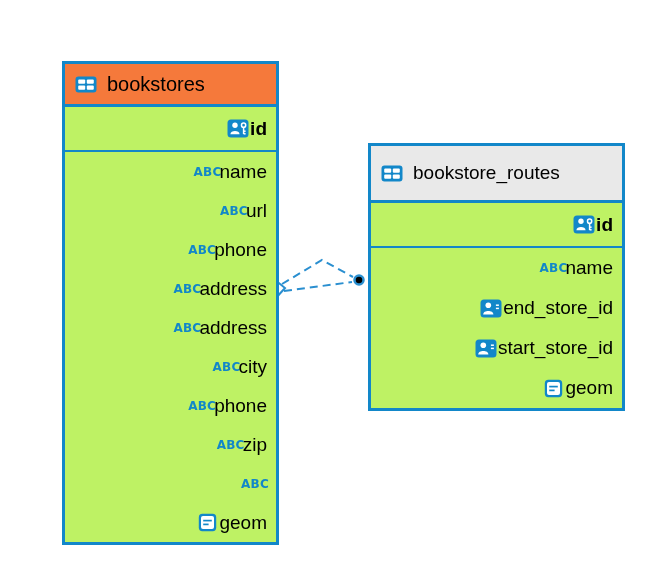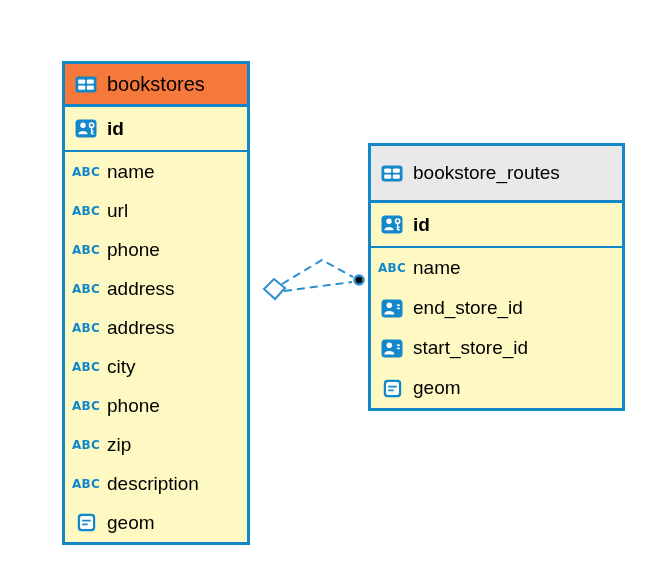--- a/index.html
+++ b/index.html
@@ -6,27 +6,27 @@
     --blue:#1287c9;
     --connector:#2a8fd0;
     --orange:#f5793b;
     --gray:#e9e9e9;
   }
   *{margin:0;padding:0;box-sizing:border-box;}
   html,body{width:654px;height:570px;}
   body{background:#fff;font-family:"Liberation Sans","DejaVu Sans",sans-serif;position:relative;overflow:hidden;color:#000;}
   .connections{position:absolute;left:0;top:0;z-index:1;}
   .table{position:absolute;background:#fff;border:3px solid var(--blue);z-index:2;}
-  .table--bookstores{left:62px;top:61px;width:188px;}
+  .table--bookstores{left:62px;top:61px;width:217px;}
   .table--routes{left:368px;top:143px;width:257px;}
   .thead{display:flex;align-items:center;gap:9px;padding:0 9px;border-bottom:3px solid var(--blue);font-size:20px;}
   .table--bookstores .thead{height:43px;background:var(--orange);}
   .table--routes .thead{height:57px;background:var(--gray);font-size:19px;}
   .pk-section{border-bottom:2px solid var(--blue);}
-  .row{display:flex;align-items:center;gap:9px;padding:0 9px;font-size:19px;height:39px;background:#fef9c3;}
+  .row{display:flex;align-items:center;padding:0 9px;font-size:19px;height:39px;background:#bef264;justify-content:flex-end;}
   .pk-section .row{height:43px;font-weight:bold;}
   .table--routes .row{height:40px;}
   .table--routes .pk-section .row{height:43px;}
   .icon{width:24px;min-width:24px;display:flex;align-items:center;justify-content:center;}
   .abc{font-size:12px;font-weight:800;color:var(--blue);letter-spacing:0.2px;font-family:"DejaVu Sans",sans-serif;}
 </style>
 </head>
 <body>
 
 <svg width="0" height="0" style="position:absolute" aria-hidden="true">
@@ -119,21 +119,20 @@
     <div class="row">
       <span class="icon abc">ABC</span>
       <span>phone</span>
     </div>
     <div class="row">
       <span class="icon abc">ABC</span>
       <span>zip</span>
     </div>
     <div class="row">
       <span class="icon abc">ABC</span>
-      <span>description</span>
     </div>
     <div class="row">
       <span class="icon">
           <svg width="19" height="19">
             <use href="#sym-geom"></use>
           </svg>
         </span>
       <span>geom</span>
     </div>
   </div>

